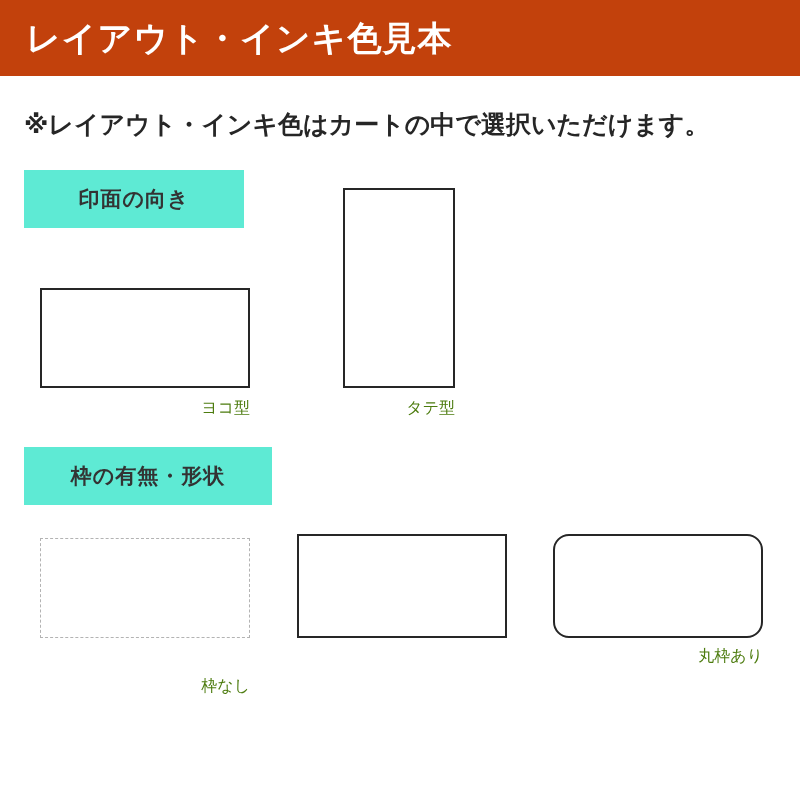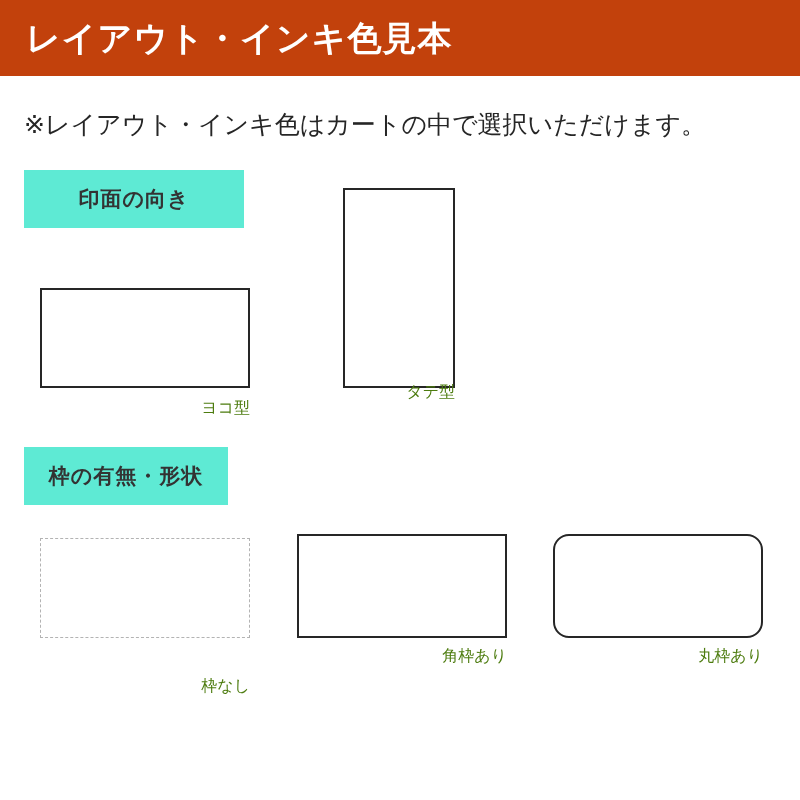--- a/index.html
+++ b/index.html
@@ -42,21 +42,21 @@
     line-height: 1;
     white-space: nowrap;
   }
 
   
   .notice {
     position: absolute;
     left: 24px;
     top: 108px;
     font-size: 25px;
-    font-weight: normal;
+    font-weight: bold;
     color: #262626;
     letter-spacing: 0px;
     white-space: nowrap;
   }
 
   
   .section-label {
     position: absolute;
     background: #5eead4;
     color: #333333;
@@ -70,21 +70,21 @@
   }
   #label-orientation {
     left: 24px;
     top: 170px;
     width: 220px;
     height: 58px;
   }
   #label-frame {
     left: 24px;
     top: 447px;
-    width: 204px;
+    width: 248px;
     height: 58px;
   }
 
   
   .sample {
     position: absolute;
     box-sizing: border-box;
     background: #ffffff;
   }
   .solid-border {
@@ -106,21 +106,21 @@
 
   
   .caption {
     position: absolute;
     font-size: 16px;
     color: #4d7c0f;
     text-align: right;
     white-space: nowrap;
   }
   #cap-yoko    { left: 40px;  top: 398px; width: 210px; }
-  #cap-tate    { left: 343px; top: 382px; width: 112px; font-family: Liberation Serif, serif; }
+  #cap-tate    { left: 343px; top: 398px; width: 112px; font-family: Liberation Serif, serif; }
   #cap-nowaku  { left: 40px;  top: 646px; width: 210px; margin-top: 30px; }
   #cap-kakuwaku{ left: 297px; top: 646px; width: 210px; }
   #cap-maruwaku{ left: 553px; top: 646px; width: 210px; }
 </style>
 </head>
 <body>
 
 <div class="page">
 
   <div class="header-bar">
@@ -136,18 +136,17 @@
 
   <div class="sample solid-border" id="shape-tate"></div>
   <div class="caption" id="cap-tate">タテ型</div>
 
   <div class="section-label" id="label-frame">枠の有無・形状</div>
 
   <div class="sample dashed-border" id="shape-nowaku"></div>
   <div class="caption" id="cap-nowaku">枠なし</div>
 
   <div class="sample solid-border" id="shape-kakuwaku"></div>
-  <div class="caption" id="cap-kakuwaku">角枠あり</div>
 
   <div class="sample solid-border rounded" id="shape-maruwaku"></div>
   <div class="caption" id="cap-maruwaku">丸枠あり</div>
 
 </div>
 
 </body></html>

